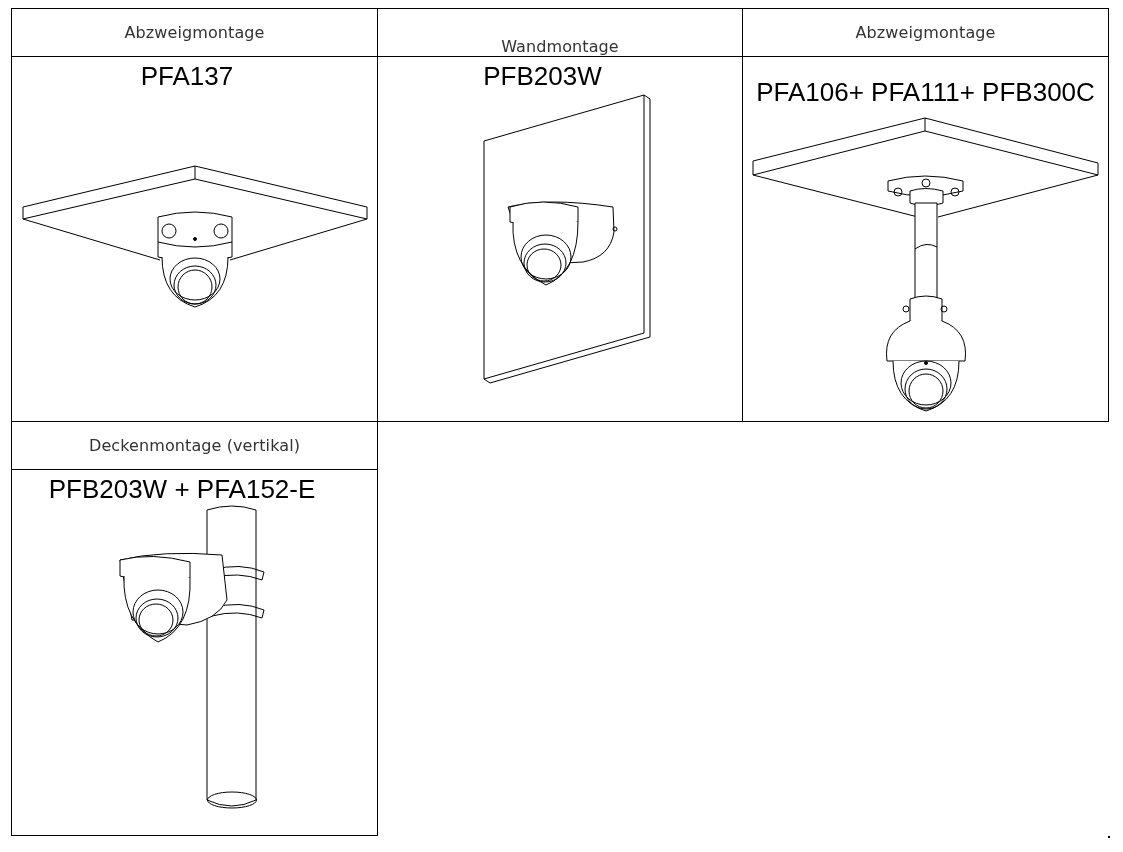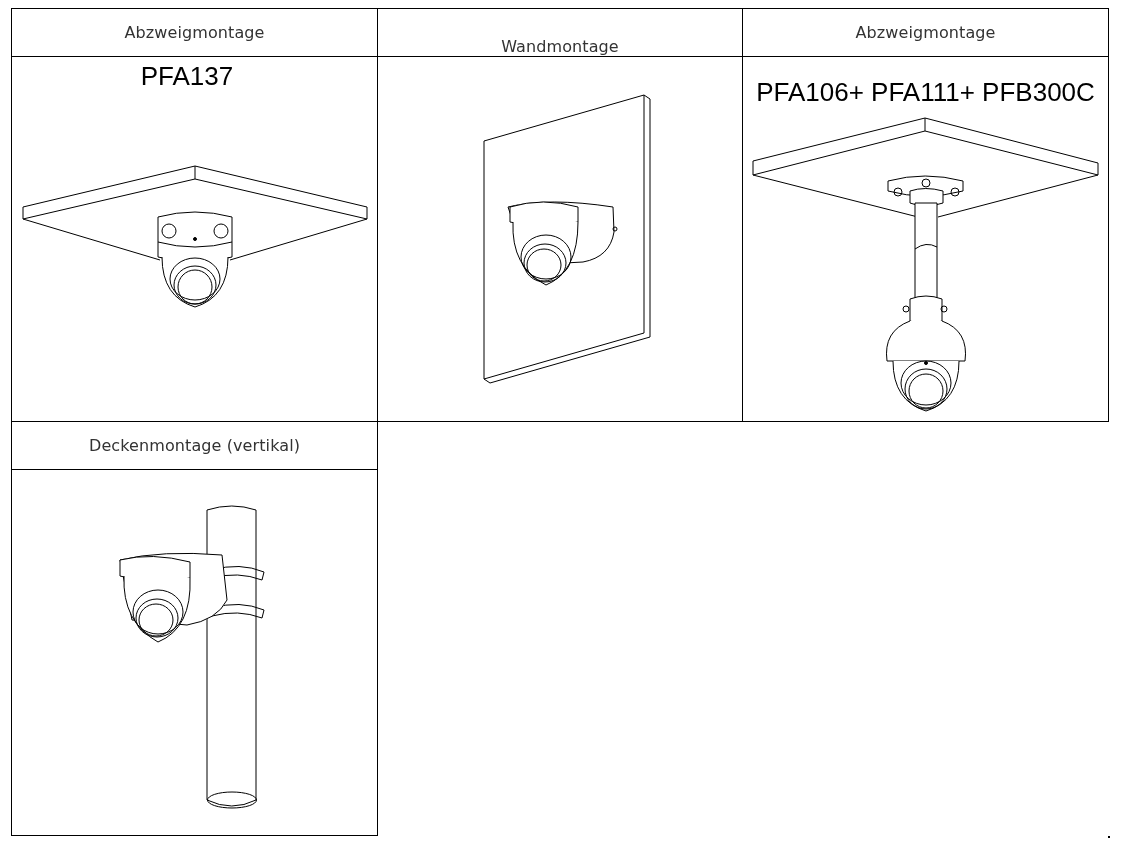--- a/index.html
+++ b/index.html
@@ -50,20 +50,21 @@
 
     <path d="M150,200 Q150,240 183,250 Q216,240 216,200" fill="#fff"></path>
     <circle cx="183" cy="182" r="1.5" fill="#000"></circle>
     <ellipse cx="183" cy="222" rx="25" ry="21"></ellipse>
     <ellipse cx="183" cy="228" rx="21" ry="19"></ellipse>
     <ellipse cx="183" cy="230" rx="17" ry="17"></ellipse>
   </svg>
 </div>
 
 <div class="cell" style="left:378px;top:57px;width:364px;height:364px;">
+  <div class="model" style="top:4px;padding-right:35px;">PFB203W</div>
   <svg width="364" height="364" viewBox="0 0 364 364" style="left:0;top:0;" fill="none" stroke="#000" stroke-width="1">
 
     <polygon points="106,84 266,38 266,276 106,322" fill="#fff"></polygon>
     <polyline points="266,38 272,42 272,280 112,326 106,322"></polyline>
 
     <path d="M130,150 Q170,140 235,150 L236,175 Q232,200 205,205 L150,208 Z" fill="#fff"></path>
     <circle cx="237" cy="172" r="2"></circle>
 
     <path d="M132,150 Q165,140 200,150 L200,165 Q165,173 132,165 Z" fill="#fff"></path>
     <path d="M135,165 Q133,210 168,228 Q200,215 200,165" fill="#fff"></path>
@@ -102,20 +103,21 @@
     <ellipse cx="183" cy="318" rx="21" ry="20"></ellipse>
     <ellipse cx="183" cy="320" rx="17" ry="17"></ellipse>
   </svg>
 </div>
 
 <div class="cell hdr" style="left:12px;top:422px;width:365px;height:47px;">
     <span>Deckenmontage (vertikal)</span>
   </div>
 
 <div class="cell" style="left:12px;top:470px;width:365px;height:365px;">
+  <div class="model" style="top:4px;padding-right:25px;">PFB203W + PFA152-E</div>
   <svg width="365" height="365" viewBox="0 0 365 365" style="left:0;top:0;" fill="none" stroke="#000" stroke-width="1">
 
     <path d="M195,40 Q220,32 244,40 L244,330 Q220,342 195,330 Z" fill="#fff"></path>
     <ellipse cx="220" cy="330" rx="24.5" ry="8"></ellipse>
 
     <path d="M200,100 Q228,92 252,102 L250,110 Q226,101 200,108"></path>
     <path d="M200,138 Q228,130 252,140 L250,148 Q226,139 200,146"></path>
 
     <path d="M108,90 Q150,80 210,85 L215,130 Q205,150 175,155 L120,150 Z" fill="#fff"></path>
 

